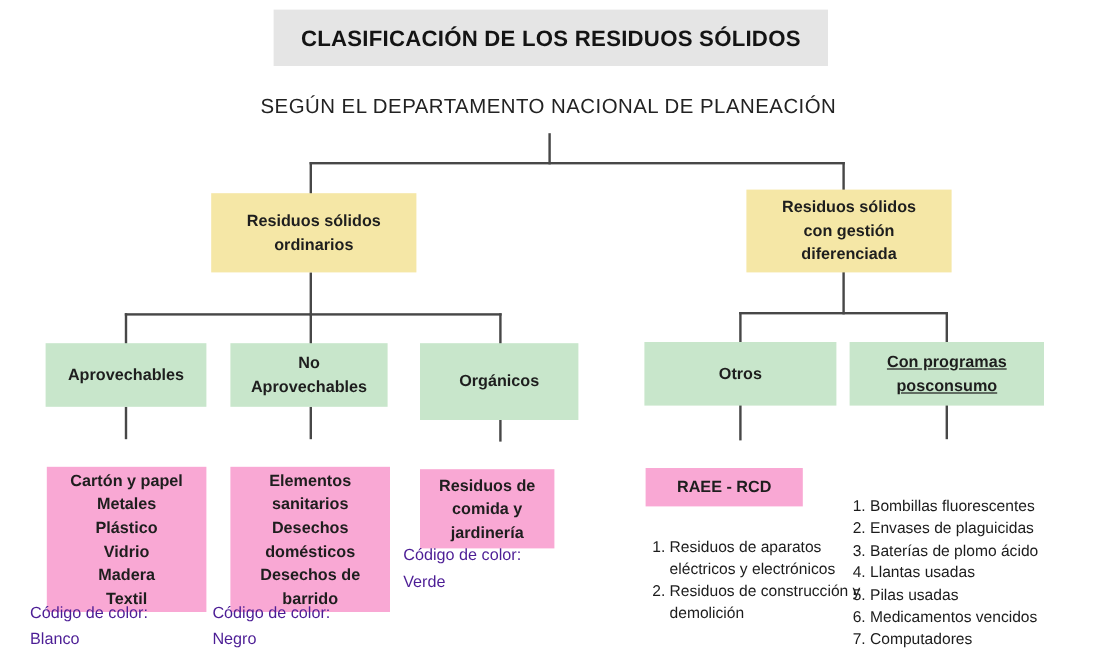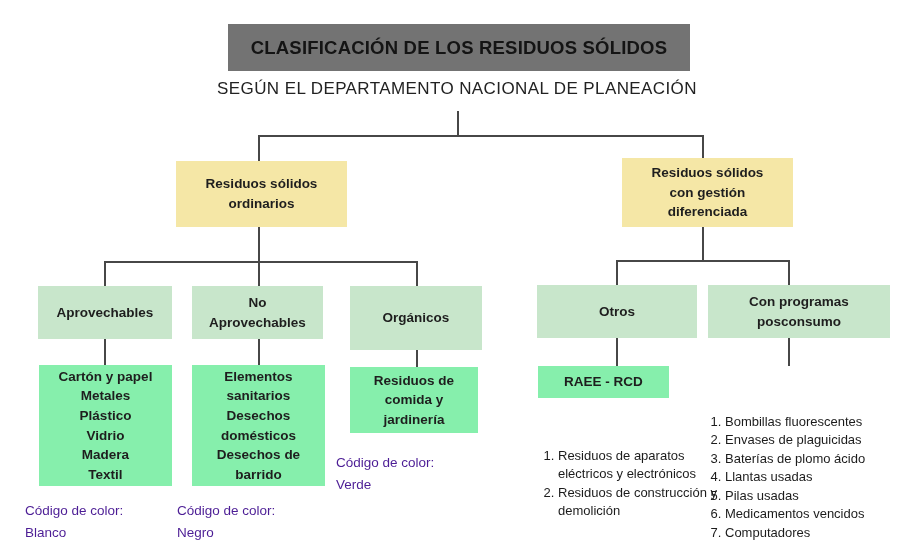--- a/index.html
+++ b/index.html
@@ -1,40 +1,40 @@
 <!DOCTYPE html>
 <html><head>
 <meta charset="utf-8">
 <style>
   html,body{margin:0;padding:0;background:#ffffff;}
   .canvas{
     position:relative;width:921px;height:557px;background:#ffffff;overflow:hidden;
     font-family:"Liberation Sans","DejaVu Sans",sans-serif;color:#1d1d1d;
   }
   .banner{
-    position:absolute;left:228px;top:24px;width:462px;height:47px;
-    background:#737373;display:flex;align-items:center;justify-content:center;
+    position:absolute;left:228px;top:8px;width:462px;height:47px;
+    background:#e5e5e5;display:flex;align-items:center;justify-content:center;
   }
   .banner h1{
     margin:0;font-size:18.5px;font-weight:800;letter-spacing:.2px;color:#141414;white-space:nowrap;
   }
   .subtitle{
     position:absolute;left:157px;top:79px;width:600px;text-align:center;
     font-size:17px;font-weight:500;letter-spacing:.4px;color:#222;
   }
   .line{position:absolute;background:#474747;}
   .v{width:2px;} .h{height:2px;}
   .box{
     position:absolute;display:flex;align-items:center;justify-content:center;
     text-align:center;font-weight:bold;font-size:13.5px;line-height:1.45;
     white-space:pre-line;color:#1e1e1e;
   }
   .yellow{background:#f5e7a6;}
   .green{background:#c8e6cb;}
-  .cyan{background:#86efac;}
+  .cyan{background:#f9a8d4;margin-top:24px;}
   .code{
     position:absolute;text-align:left;font-size:13.5px;line-height:1.6;
     white-space:pre-line;color:#4c1d95;
   }
   ol.num-list{
     position:absolute;margin:0;padding:0 0 0 17px;
     font-size:13px;line-height:1.42;color:#1c1c1c;
   }
   ol.num-list li{text-align:left;}
 </style>
@@ -73,36 +73,36 @@
 ordinarios</div>
   <div class="box yellow" style="left:622px;top:158px;width:171px;height:69px;">Residuos sólidos
 con gestión
 diferenciada</div>
 
   <div class="box green" style="left:38px;top:286px;width:134px;height:53px;">Aprovechables</div>
   <div class="box green" style="left:192px;top:286px;width:131px;height:53px;">No
 Aprovechables</div>
   <div class="box green" style="left:350px;top:286px;width:132px;height:64px;">Orgánicos</div>
   <div class="box green" style="left:537px;top:285px;width:160px;height:53px;">Otros</div>
-  <div class="box green" style="left:708px;top:285px;width:182px;height:53px;">Con programas
+  <div class="box green" style="left:708px;top:285px;width:162px;height:53px;text-decoration:underline;">Con programas
 posconsumo</div>
 
   <div class="box cyan" style="left:39px;top:365px;width:133px;height:121px;">Cartón y papel
 Metales
 Plástico
 Vidrio
 Madera
 Textil</div>
   <div class="box cyan" style="left:192px;top:365px;width:133px;height:121px;">Elementos
 sanitarios
 Desechos
 domésticos
 Desechos de
 barrido</div>
-  <div class="box cyan" style="left:350px;top:367px;width:128px;height:66px;">Residuos de
+  <div class="box cyan" style="left:350px;top:367px;width:112px;height:66px;">Residuos de
 comida y
 jardinería</div>
   <div class="box cyan" style="left:538px;top:366px;width:131px;height:32px;">RAEE - RCD</div>
 
   <div class="code" style="left:25px;top:500px;width:160px;">Código de color:
 Blanco</div>
   <div class="code" style="left:177px;top:500px;width:160px;">Código de color:
 Negro</div>
   <div class="code" style="left:336px;top:452px;width:160px;">Código de color:
 Verde</div>

